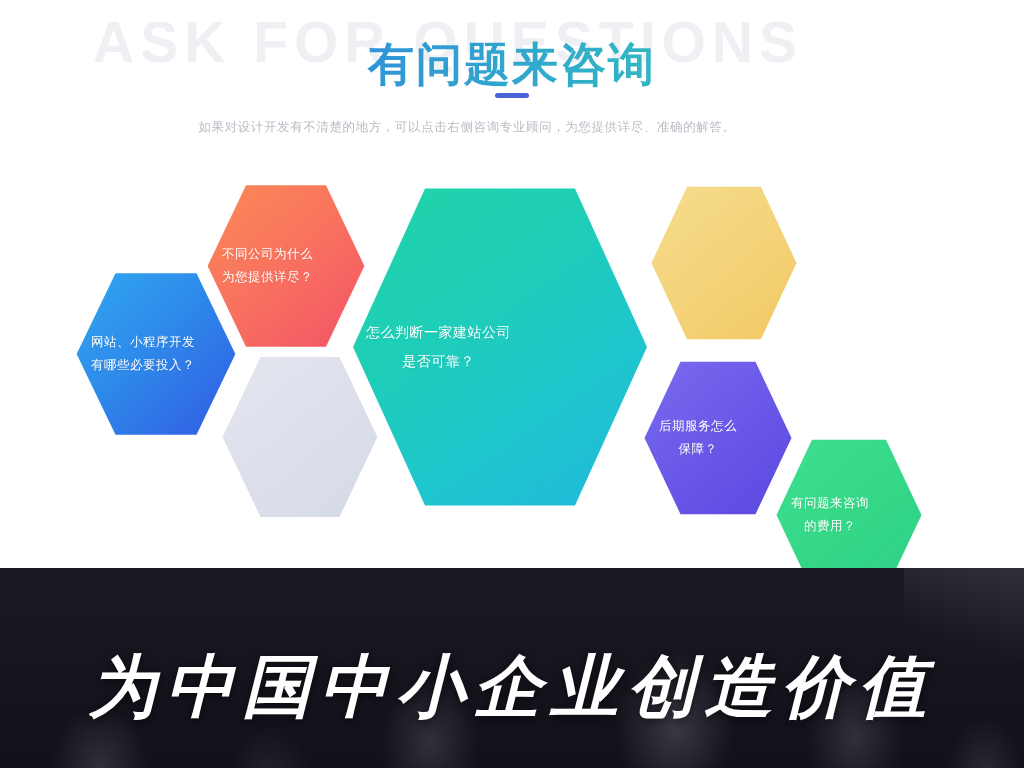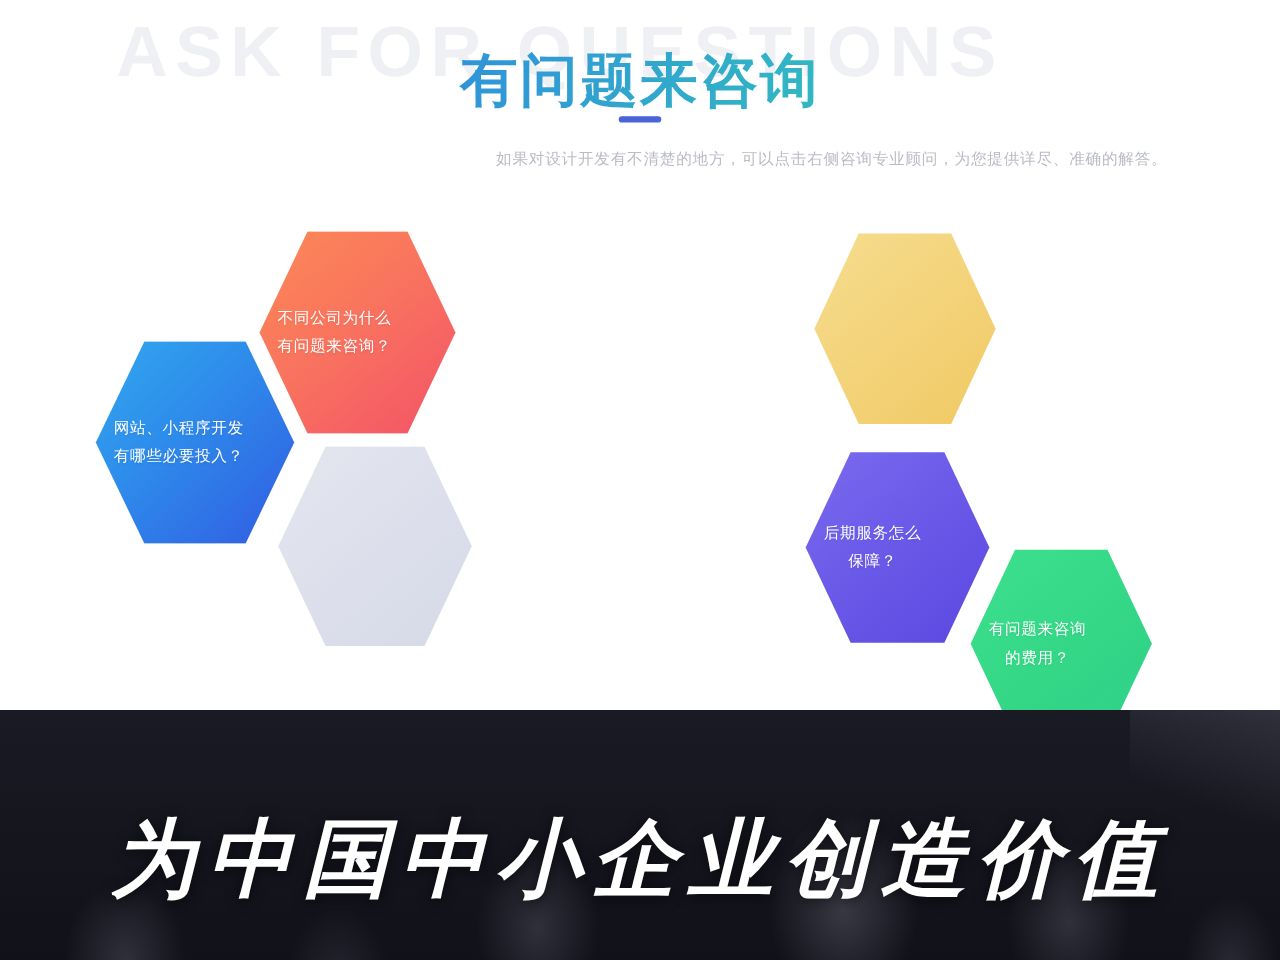--- a/index.html
+++ b/index.html
@@ -73,21 +73,21 @@
     height: 5px;
     border-radius: 3px;
     background: #4a63d8;
   }
 
   .subtitle {
     position: absolute;
     top: 119px;
     left: 0;
     width: 934px;
-    text-align: right;
+    text-align: center;
     font-size: 12.5px;
     color: #b9bcc4;
     letter-spacing: 0.6px;
     white-space: nowrap;
   }
 
   
   .hex-area {
     position: absolute;
     top: 160px;
@@ -253,28 +253,34 @@
     <div class="hex hex-blue">
       <span class="hex-label">
         <span>网站、小程序开发</span><br>
         <span>有哪些必要投入？</span>
       </span>
     </div>
 
     <div class="hex hex-orange">
       <span class="hex-label">
         <span>不同公司为什么</span><br>
-        <span>有问题来咨询？</span>
+        <span>为您提供详尽？</span>
       </span>
     </div>
 
     <div class="hex hex-gray">
       <span class="hex-label"></span>
     </div>
 
+    <div class="hex hex-center">
+      <span class="hex-label">
+        <span>怎么判断一家建站公司</span><br>
+        <span>是否可靠？</span>
+      </span>
+    </div>
 
     <div class="hex hex-yellow">
       <span class="hex-label"></span>
     </div>
 
     <div class="hex hex-green">
       <span class="hex-label">
         <span>有问题来咨询</span><br>
         <span>的费用？</span>
       </span>

